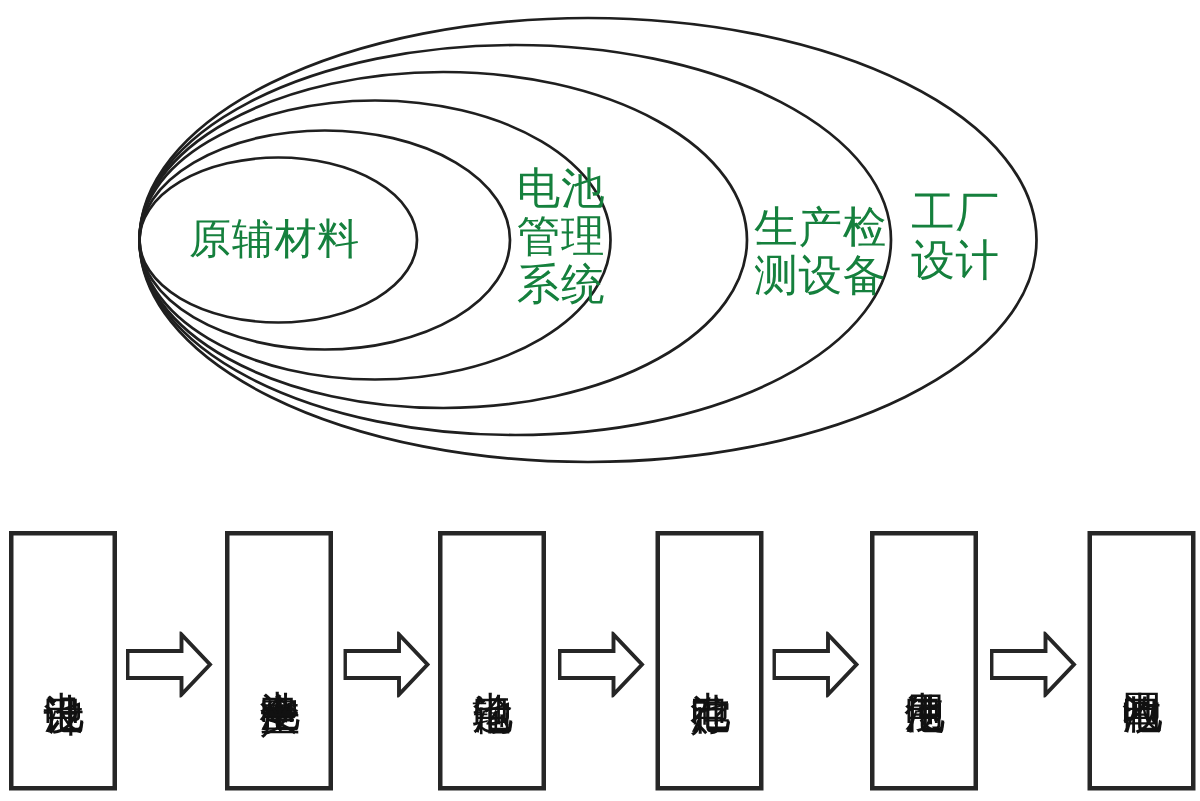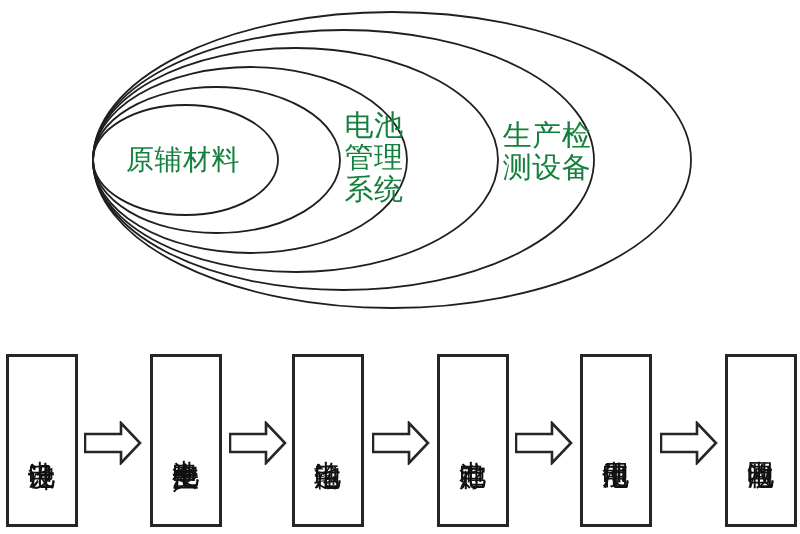--- a/index.html
+++ b/index.html
@@ -77,21 +77,22 @@
         <ellipse cx="392" cy="160" rx="299" ry="148"></ellipse>
         <ellipse cx="343.5" cy="160" rx="250.5" ry="130"></ellipse>
         <ellipse cx="295.5" cy="160" rx="202.5" ry="112"></ellipse>
         <ellipse cx="250" cy="160" rx="157" ry="93"></ellipse>
         <ellipse cx="216.5" cy="160" rx="123.5" ry="73"></ellipse>
         <ellipse cx="185.5" cy="160" rx="92.5" ry="55"></ellipse>
       </g>
     </svg>
     <div class="ring-label big" style="left:183px; top:160px;">原辅材料</div>
     <div class="ring-label wrap2" style="left:374px; top:158px;">电池管理系统</div>
-    <div class="ring-label wrap3" style="left:547px; top:152px;text-align:center;">生产检测设备</div>
+    <div class="ring-label wrap3" style="left:547px; top:168px;text-align:center;">生产检测设备</div>
+    <div class="ring-label wrap2" style="left:637px; top:158px;">工厂设计</div>
   </div>
 
   <div class="flow-area">
 
     <div class="flow-box" style="left:6px;">
       <span class="vtext">电池设计</span>
     </div>
 
     <svg class="flow-arrow" style="left:84px;" width="58" height="44" viewBox="0 0 58 44">
       <polygon points="1,13 37,13 37,2 56,22 37,42 37,31 1,31" fill="#ffffff" stroke="#262626" stroke-width="2.6" stroke-linejoin="miter"></polygon>

